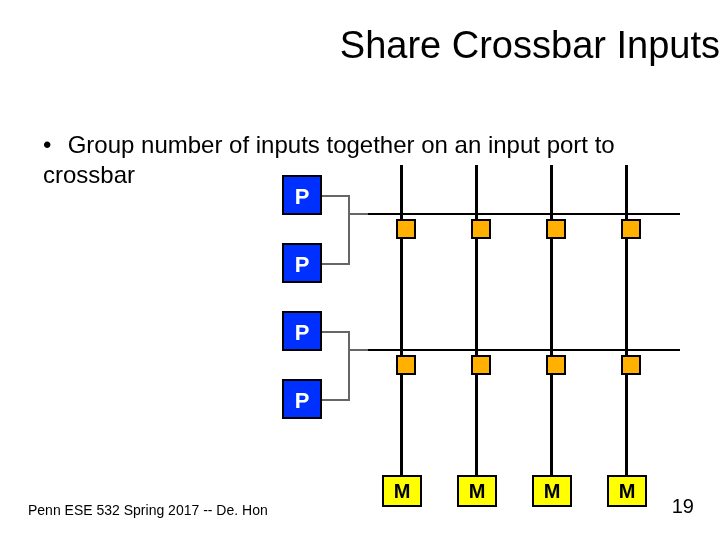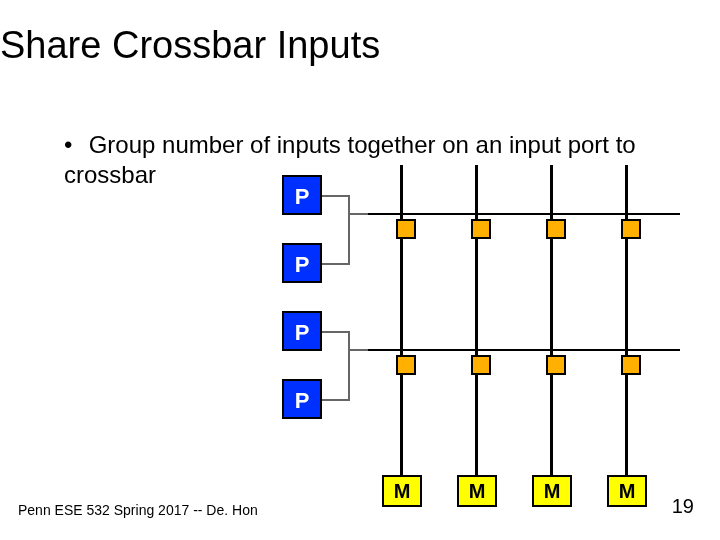--- a/index.html
+++ b/index.html
@@ -10,40 +10,40 @@
     background: #fff;
     font-family: Arial, Helvetica, sans-serif;
     position: relative;
     overflow: hidden;
   }
   .title {
     position: absolute;
     top: 24px;
     left: 0;
     width: 720px;
-    text-align: left;
+    text-align: right;
     font-size: 38px;
     color: #000;
   }
   .bullet-row {
     position: absolute;
     top: 130px;
-    left: 64px;
+    left: 43px;
     right: 40px;
     font-size: 24px;
     color: #000;
     line-height: 1.25;
   }
   .bullet-dot {
     display: inline-block;
     width: 18px;
   }
   .footer-left {
     position: absolute;
-    left: 18px;
+    left: 28px;
     bottom: 22px;
     font-size: 14px;
     color: #000;
   }
   .page-num {
     position: absolute;
     right: 26px;
     bottom: 22px;
     font-size: 20px;
     color: #000;

